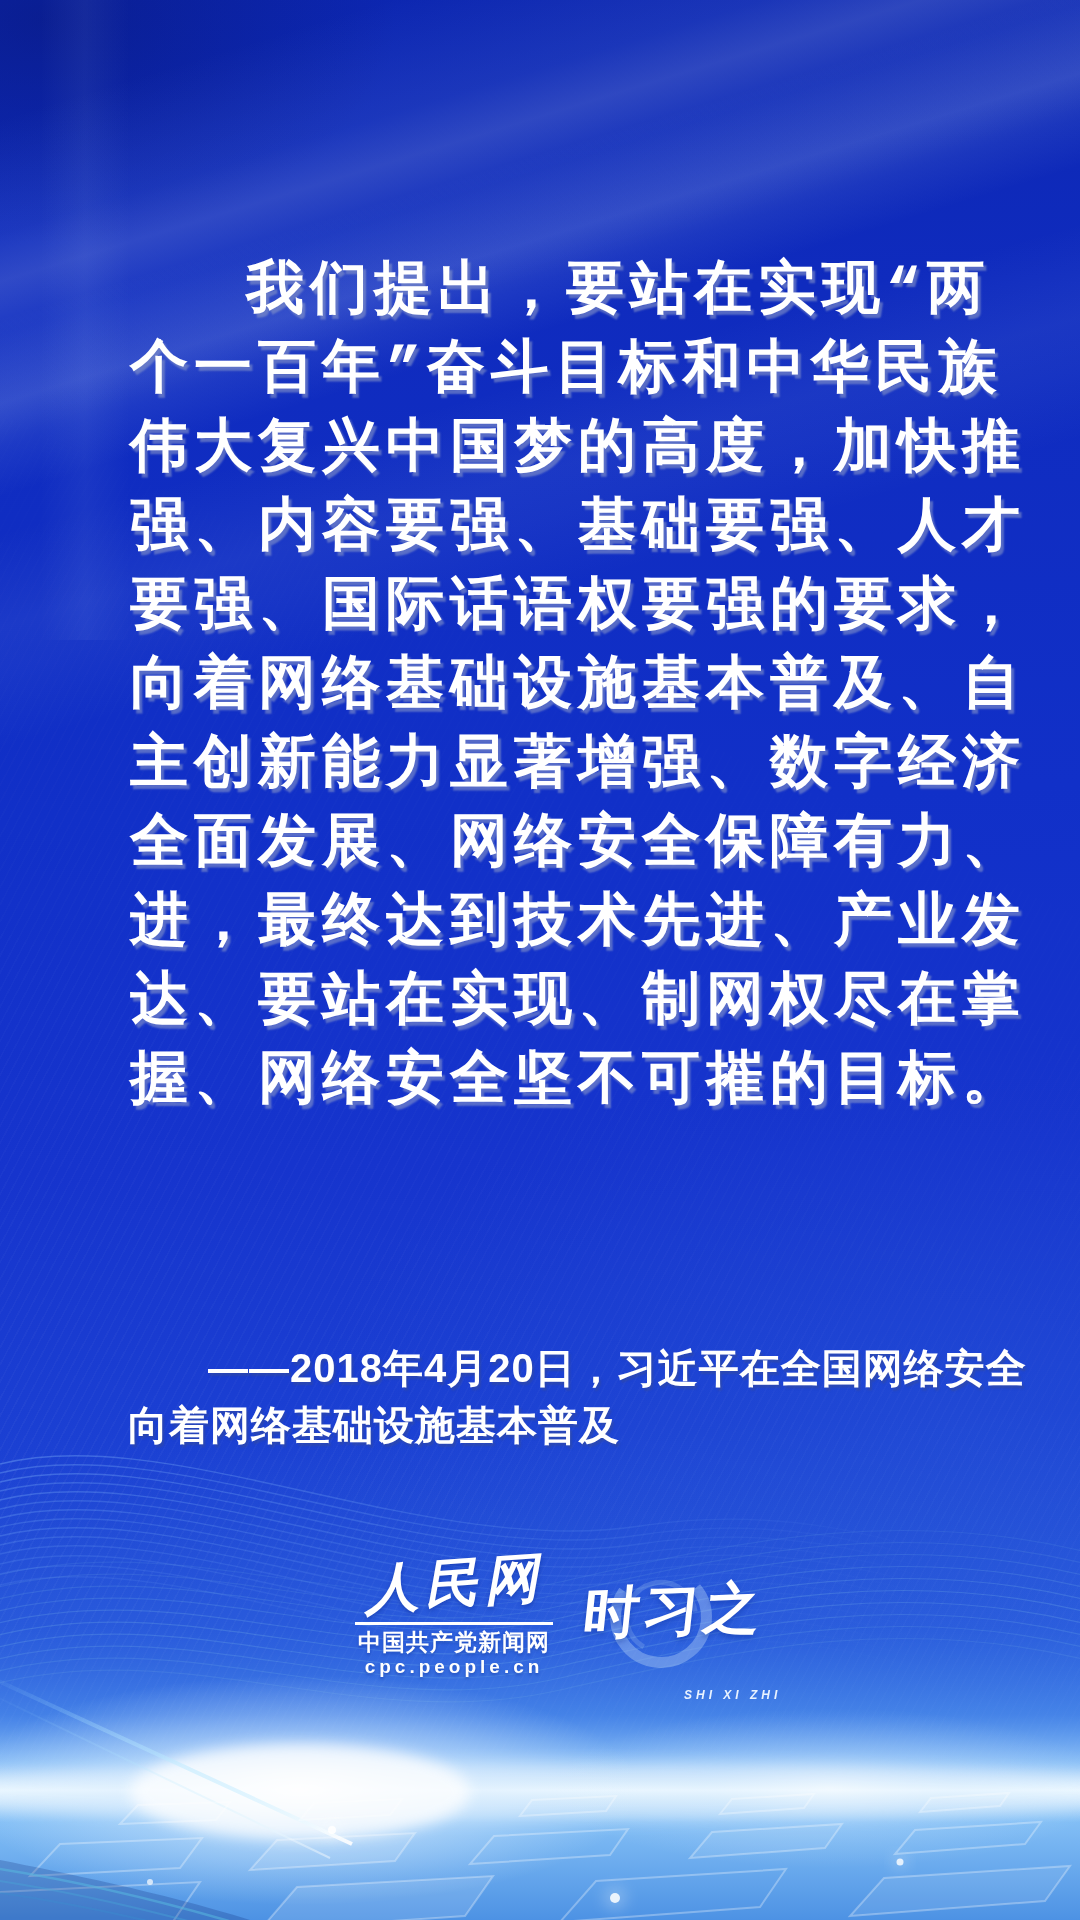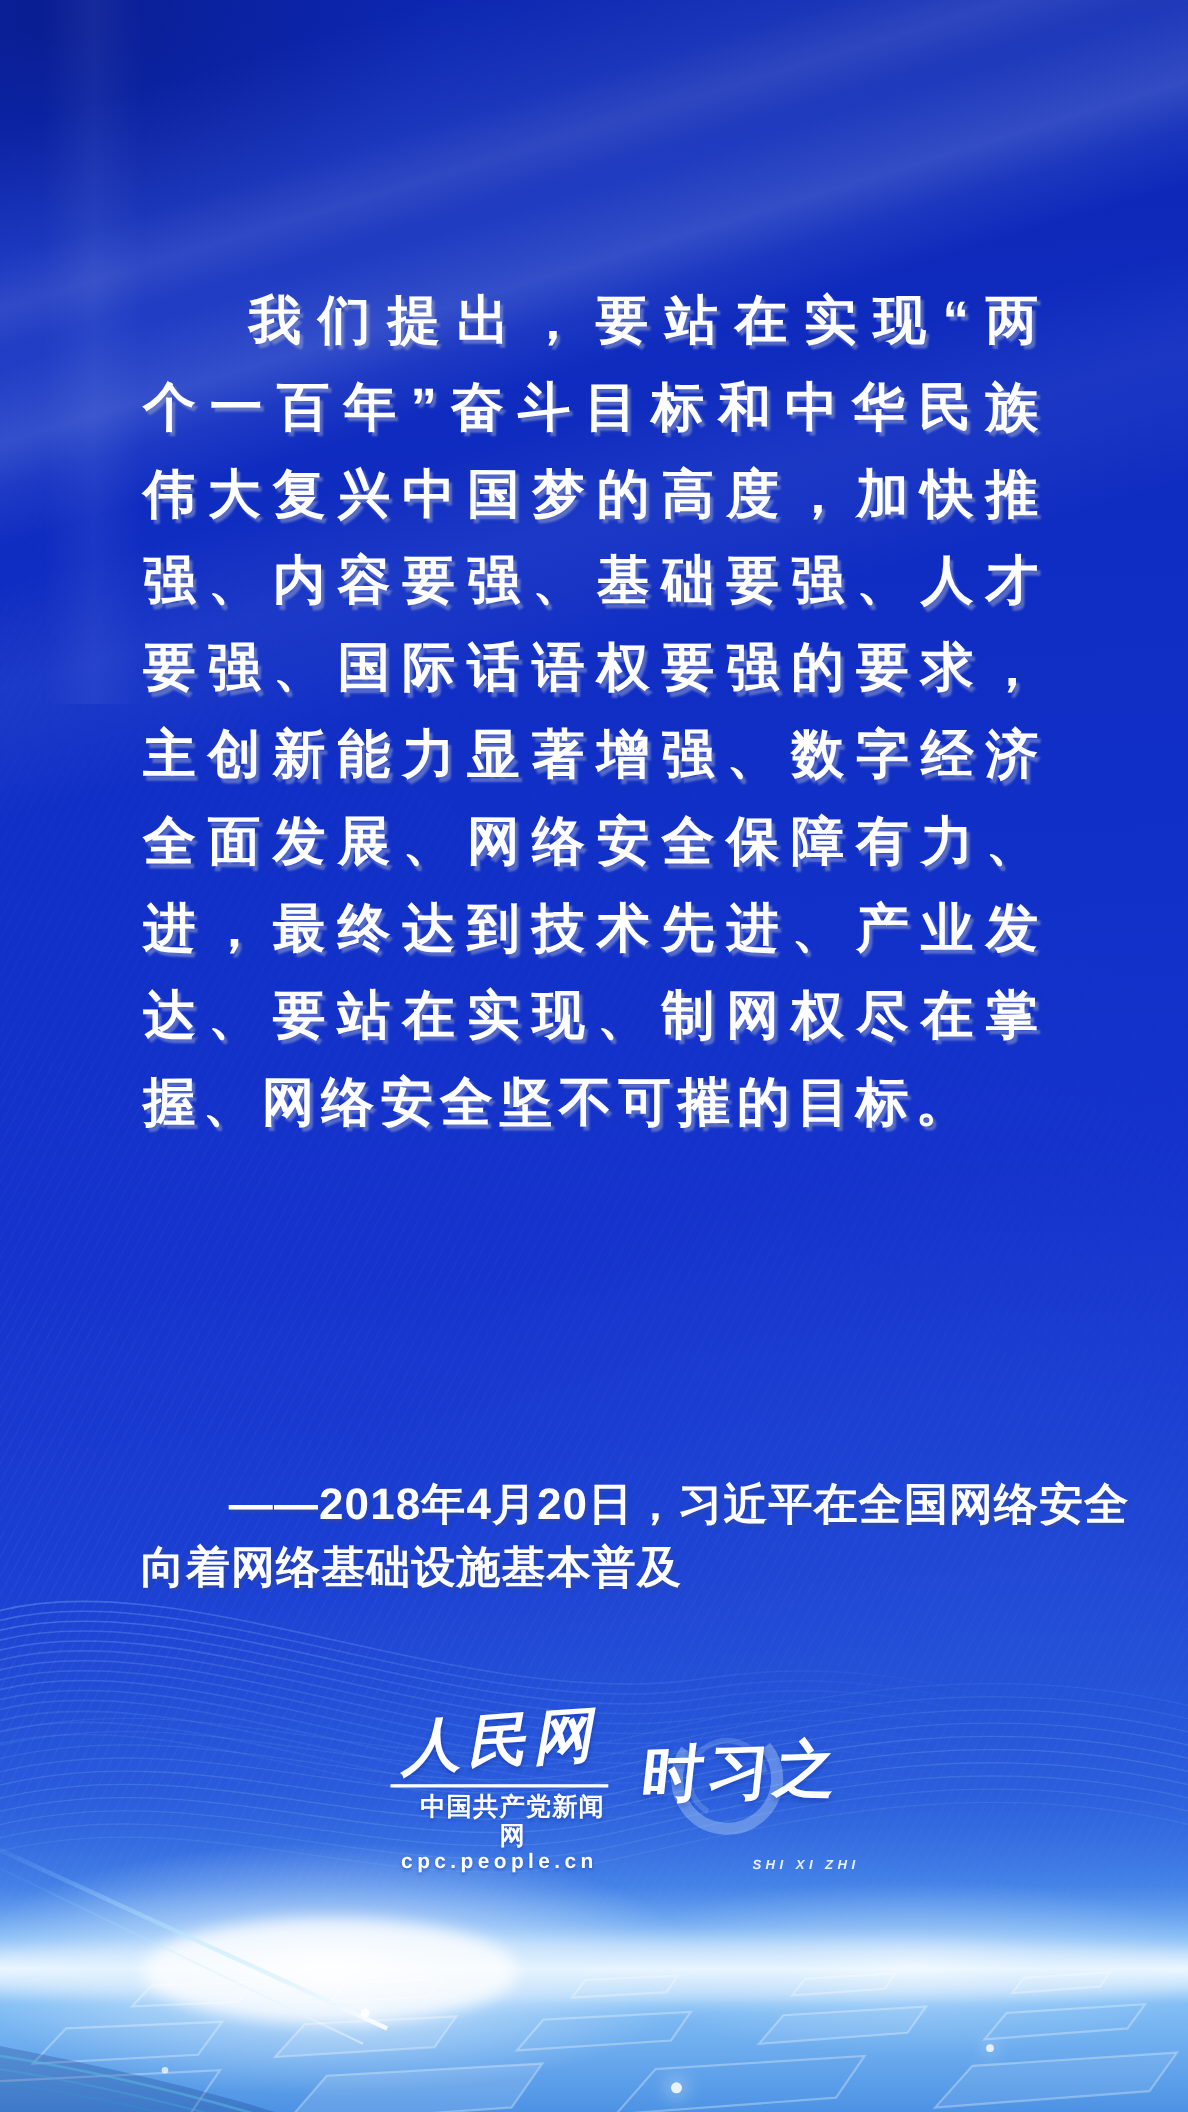--- a/index.html
+++ b/index.html
@@ -51,24 +51,25 @@
     opacity:.8;
   }
 
   
   .bottom-scene{position:absolute;left:0;top:1430px;width:1080px;height:490px;display:block;}
 
   
   .quote-block{position:absolute;left:130px;top:252px;width:820px;}
   .qline{
     margin:0;height:79px;line-height:79px;
-    font-size:48px;font-weight:700;color:#ffffff;
+    font-size:58px;font-weight:700;color:#ffffff;
     letter-spacing:6px;white-space:nowrap;
     text-align:justify;text-align-last:justify;
     text-shadow:3px 4px 2px rgba(145,158,200,0.55);
+    font-family:Liberation Mono, monospace;
   }
   .qline.first{text-indent:2em;}
   .qline.last{text-align-last:left;}
 
   
   .attribution{position:absolute;left:128px;top:1340px;width:860px;}
   .attr-line{
     margin:0;height:57px;line-height:57px;
     font-size:40px;font-weight:600;color:#ffffff;letter-spacing:1px;
     white-space:nowrap;
@@ -79,21 +80,21 @@
   
   .logo-people{position:absolute;left:352px;top:1550px;width:204px;text-align:center;color:#fff;}
   .people-script{
     font-size:54px;font-weight:700;font-style:italic;
     letter-spacing:6px;line-height:66px;height:70px;
     transform:rotate(-4deg);
     text-shadow:0 2px 4px rgba(10,40,140,0.45);
   }
   .people-rule{width:198px;height:3px;background:#ffffff;margin:2px auto 4px auto;}
   .people-sub{font-size:23px;font-weight:700;letter-spacing:1px;line-height:26px;
-    text-shadow:0 2px 3px rgba(10,40,140,0.4);margin-left:24px;}
+    text-shadow:0 2px 3px rgba(10,40,140,0.4);}
   .people-url{font-size:19px;font-weight:700;letter-spacing:4px;line-height:24px;
     text-shadow:0 2px 3px rgba(10,40,140,0.4);}
 
   
   .logo-sxz{position:absolute;left:580px;top:1540px;width:220px;height:150px;color:#fff;}
   .sxz-ring{position:absolute;left:22px;top:10px;width:118px;height:134px;}
   .sxz-name{
     position:absolute;left:4px;top:40px;width:212px;
     font-size:56px;font-weight:800;letter-spacing:4px;line-height:60px;
     transform:skewX(-8deg) rotate(-2deg);
@@ -224,20 +225,21 @@
       <path d="M0,430 L0,490 L250,490 C160,462 60,442 0,430 Z" fill="rgba(8,30,110,0.22)"></path>
     </g>
   </svg>
 
   <main class="quote-block">
     <p class="qline first">我们提出，要站在实现“两</p>
     <p class="qline">个一百年”奋斗目标和中华民族</p>
     <p class="qline">伟大复兴中国梦的高度，加快推</p>
     <p class="qline">强、内容要强、基础要强、人才</p>
     <p class="qline">要强、国际话语权要强的要求，</p>
+    <p class="qline">向着网络基础设施基本普及、自</p>
     <p class="qline">主创新能力显著增强、数字经济</p>
     <p class="qline">全面发展、网络安全保障有力、</p>
     <p class="qline">进，最终达到技术先进、产业发</p>
     <p class="qline">达、要站在实现、制网权尽在掌</p>
     <p class="qline last">握、网络安全坚不可摧的目标。</p>
   </main>
 
   <div class="attribution">
     <p class="attr-line indent">——2018年4月20日，习近平在全国网络安全</p>
     <p class="attr-line">向着网络基础设施基本普及</p>

